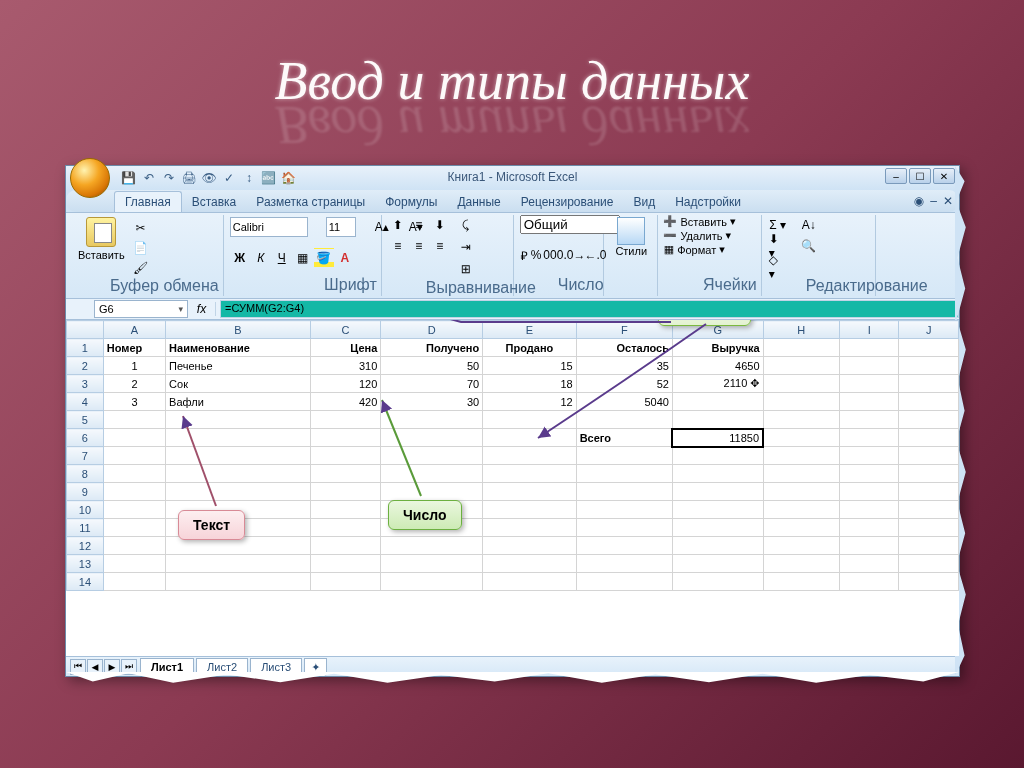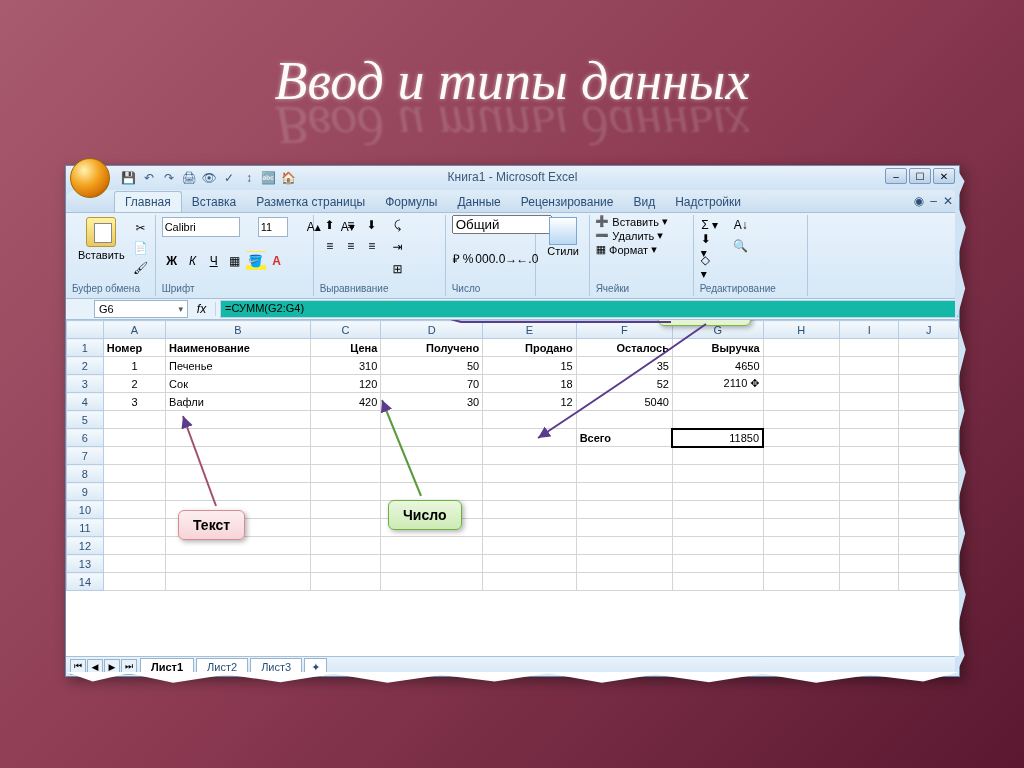--- a/index.html
+++ b/index.html
@@ -13,21 +13,21 @@
 .qat span { width:18px; height:18px; display:flex; align-items:center; justify-content:center; font-size:12px; color:#3b5f85; cursor:pointer;}
 .win-title { position:absolute; width:100%; text-align:center; font-size:12px; color:#3b587a; top:4px; pointer-events:none;}
 .win-ctrl { position:absolute; right:4px; top:2px; display:flex; gap:2px;}
 .win-ctrl span { width:22px; height:16px; background:linear-gradient(#e6eef8,#b9d1ea); border:1px solid #7a9abb; border-radius:2px; display:flex; align-items:center; justify-content:center; font-size:10px; cursor:pointer;}
 .ribbon-tabs { display:flex; height:22px; padding-left:48px; background:linear-gradient(#e0edf8,#cadef0); font-size:12px; align-items:end;border-radius:10px;}
 .ribbon-tabs span { padding:3px 10px; color:#2b4f77; cursor:pointer; border-radius:3px 3px 0 0;}
 .ribbon-tabs span.active { background:#e8f2fb; border:1px solid #a6c0da; border-bottom:none;}
 .help-min { position:absolute; right:6px; top:28px; display:flex; gap:6px; font-size:12px; color:#2b4f77;}
 .ribbon-body { height:86px; background:linear-gradient(#e8f2fb,#d6e8f7); border-top:1px solid #a6c0da; display:flex; padding:2px 4px; gap:4px;}
 .group { border-right:1px solid #b2cae0; padding:0 4px 0 2px; display:flex; flex-direction:column; justify-content:space-between; min-width:0;}
-.group-label { font-size:10px; color:#4a6b8c; text-align:left; padding-bottom:2px;}
+.group-label { font-size:16px; color:#4a6b8c; text-align:right; padding-bottom:2px;margin-left:38px;}
 .paste-big { display:flex; flex-direction:column; align-items:center; padding:2px 6px; cursor:pointer;}
 .paste-icn { width:30px; height:30px; background:linear-gradient(#fff3a0,#e8c860); border:1px solid #b89838; border-radius:3px; position:relative;}
 .paste-icn::after{content:'';position:absolute; width:16px; height:18px; background:#fff; border:1px solid #888; left:7px; top:5px;}
 .clip-side { display:flex; flex-direction:column; gap:2px; padding-top:4px;}
 .clip-side span { width:20px; height:18px; display:flex; align-items:center; justify-content:center; font-size:12px; cursor:pointer;}
 .font-top { display:flex; gap:18px; align-items:center; padding:2px 0;}
 .font-top select, .font-top .sel { font-size:11px; border:1px solid #9ab4ce; background:#fff; height:20px;}
 .font-mid { display:flex; gap:1px; padding:2px 0;}
 .btn-s { width:20px; height:20px; border:1px solid transparent; display:flex; align-items:center; justify-content:center; font-size:12px; cursor:pointer; background:transparent;}
 .align-grid { display:grid; grid-template-columns:repeat(3,20px); grid-template-rows:repeat(2,20px); gap:1px;}
@@ -233,21 +233,21 @@
             <th style="width:42px">J</th>
           </tr>
         </tbody>
         <tbody>
           <tr class="hdr">
             <th class="rh">1</th>
             <td class="tc" style="text-align:left;font-weight:bold">Номер</td>
             <td class="tl" style="text-align:left;font-weight:bold">Наименование</td>
             <td class="tc" style="text-align:right;font-weight:bold">Цена</td>
             <td class="tc" style="text-align:right;font-weight:bold">Получено</td>
-            <td class="tc" style="text-align:right;font-weight:bold">Продано</td>
+            <td class="tc" style="text-align:center;font-weight:bold">Продано</td>
             <td class="tc" style="text-align:right;font-weight:bold">Осталось</td>
             <td class="tc" style="text-align:right;font-weight:bold">Выручка</td>
             <td></td>
             <td></td>
             <td></td>
           </tr>
         </tbody>
         <tbody>
           <tr>
             <th class="rh">2</th>

